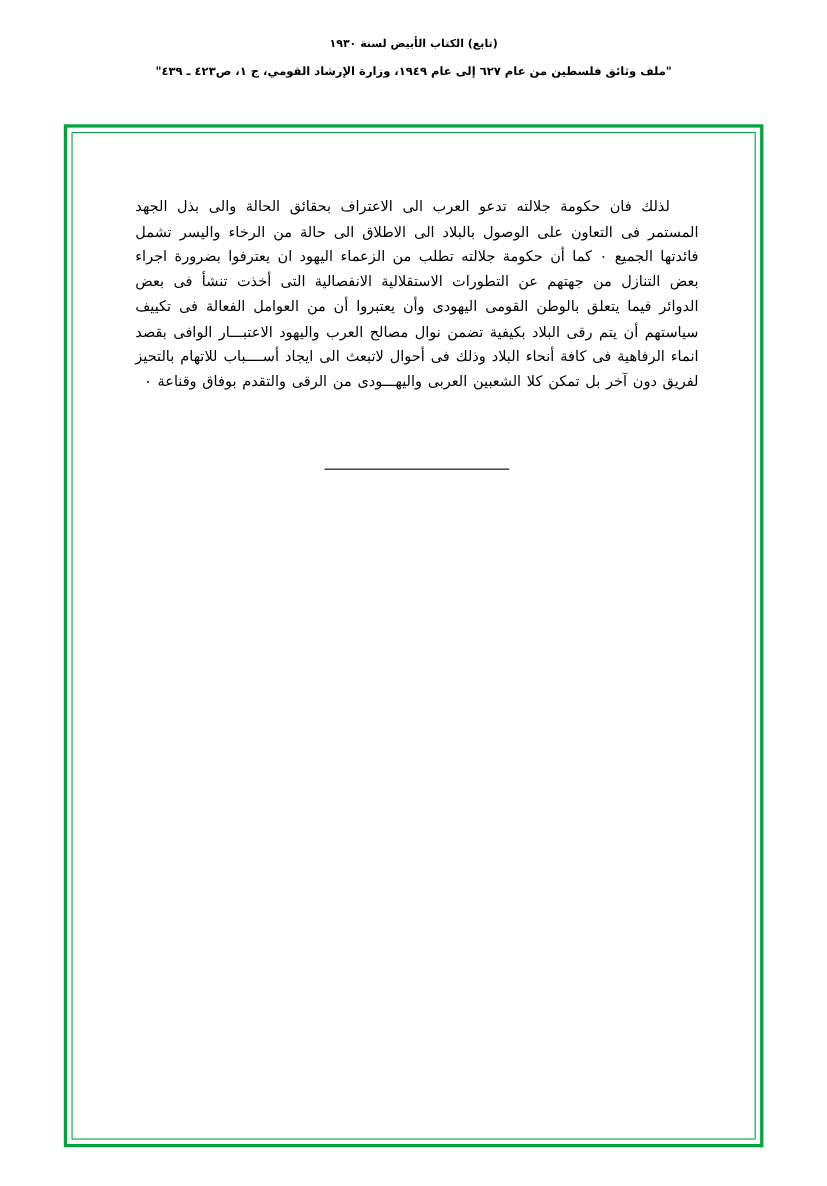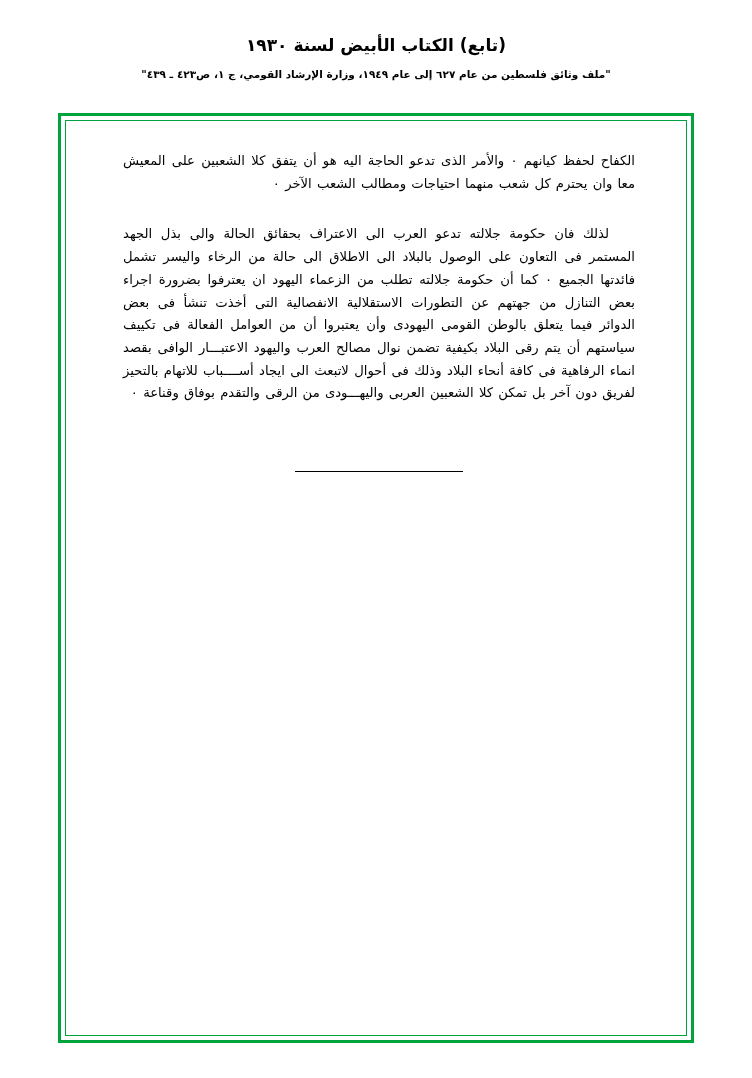--- a/index.html
+++ b/index.html
@@ -22,21 +22,21 @@
     position: relative;
     box-sizing: border-box;
   }
 
   .header-block {
     text-align: center;
     padding-top: 34px;
   }
 
   .doc-title {
-    font-size: 17px;
+    font-size: 10px;
     font-weight: bold;
     letter-spacing: 0.2px;
     line-height: 1.3;
     direction: rtl;
   }
 
   .doc-subtitle {
     margin-top: 11px;
     font-size: 10.5px;
     font-weight: bold;
@@ -109,21 +109,20 @@
 
   <div class="header-block">
     <div class="doc-title">(تابع) الكتاب الأبيض لسنة ١٩٣٠</div>
     <div class="doc-subtitle">"ملف وثائق فلسطين من عام ٦٢٧ إلى عام ١٩٤٩، وزارة الإرشاد القومي، ج ١، ص٤٢٣ ـ ٤٣٩"</div>
   </div>
 
   <div class="frame">
     <div class="frame-inner"></div>
 
     <div class="content">
-      <p class="para">الكفاح لحفظ كيانهم ٠ والأمر الذى تدعو الحاجة اليه هو أن يتفق كلا الشعبين على المعيش معا وان يحترم كل شعب منهما احتياجات ومطالب الشعب الآخر ٠</p>
       <p class="para indent">لذلك فان حكومة جلالته تدعو العرب الى الاعتراف بحقائق الحالة والى بذل الجهد المستمر فى التعاون على الوصول بالبلاد الى الاطلاق الى حالة من الرخاء واليسر تشمل فائدتها الجميع ٠ كما أن حكومة جلالته تطلب من الزعماء اليهود ان يعترفوا بضرورة اجراء بعض التنازل من جهتهم عن التطورات الاستقلالية الانفصالية التى أخذت تنشأ فى بعض الدوائر فيما يتعلق بالوطن القومى اليهودى وأن يعتبروا أن من العوامل الفعالة فى تكييف سياستهم أن يتم رقى البلاد بكيفية تضمن نوال مصالح العرب واليهود الاعتبـــار الوافى بقصد انماء الرفاهية فى كافة أنحاء البلاد وذلك فى أحوال لاتبعث الى ايجاد أســــباب للاتهام بالتحيز لفريق دون آخر بل تمكن كلا الشعبين العربى واليهـــودى من الرقى والتقدم بوفاق وقناعة ٠</p>
 
       <div class="rule-wrap">
         <span class="rule"></span>
       </div>
     </div>
   </div>
 
 </div>
 

